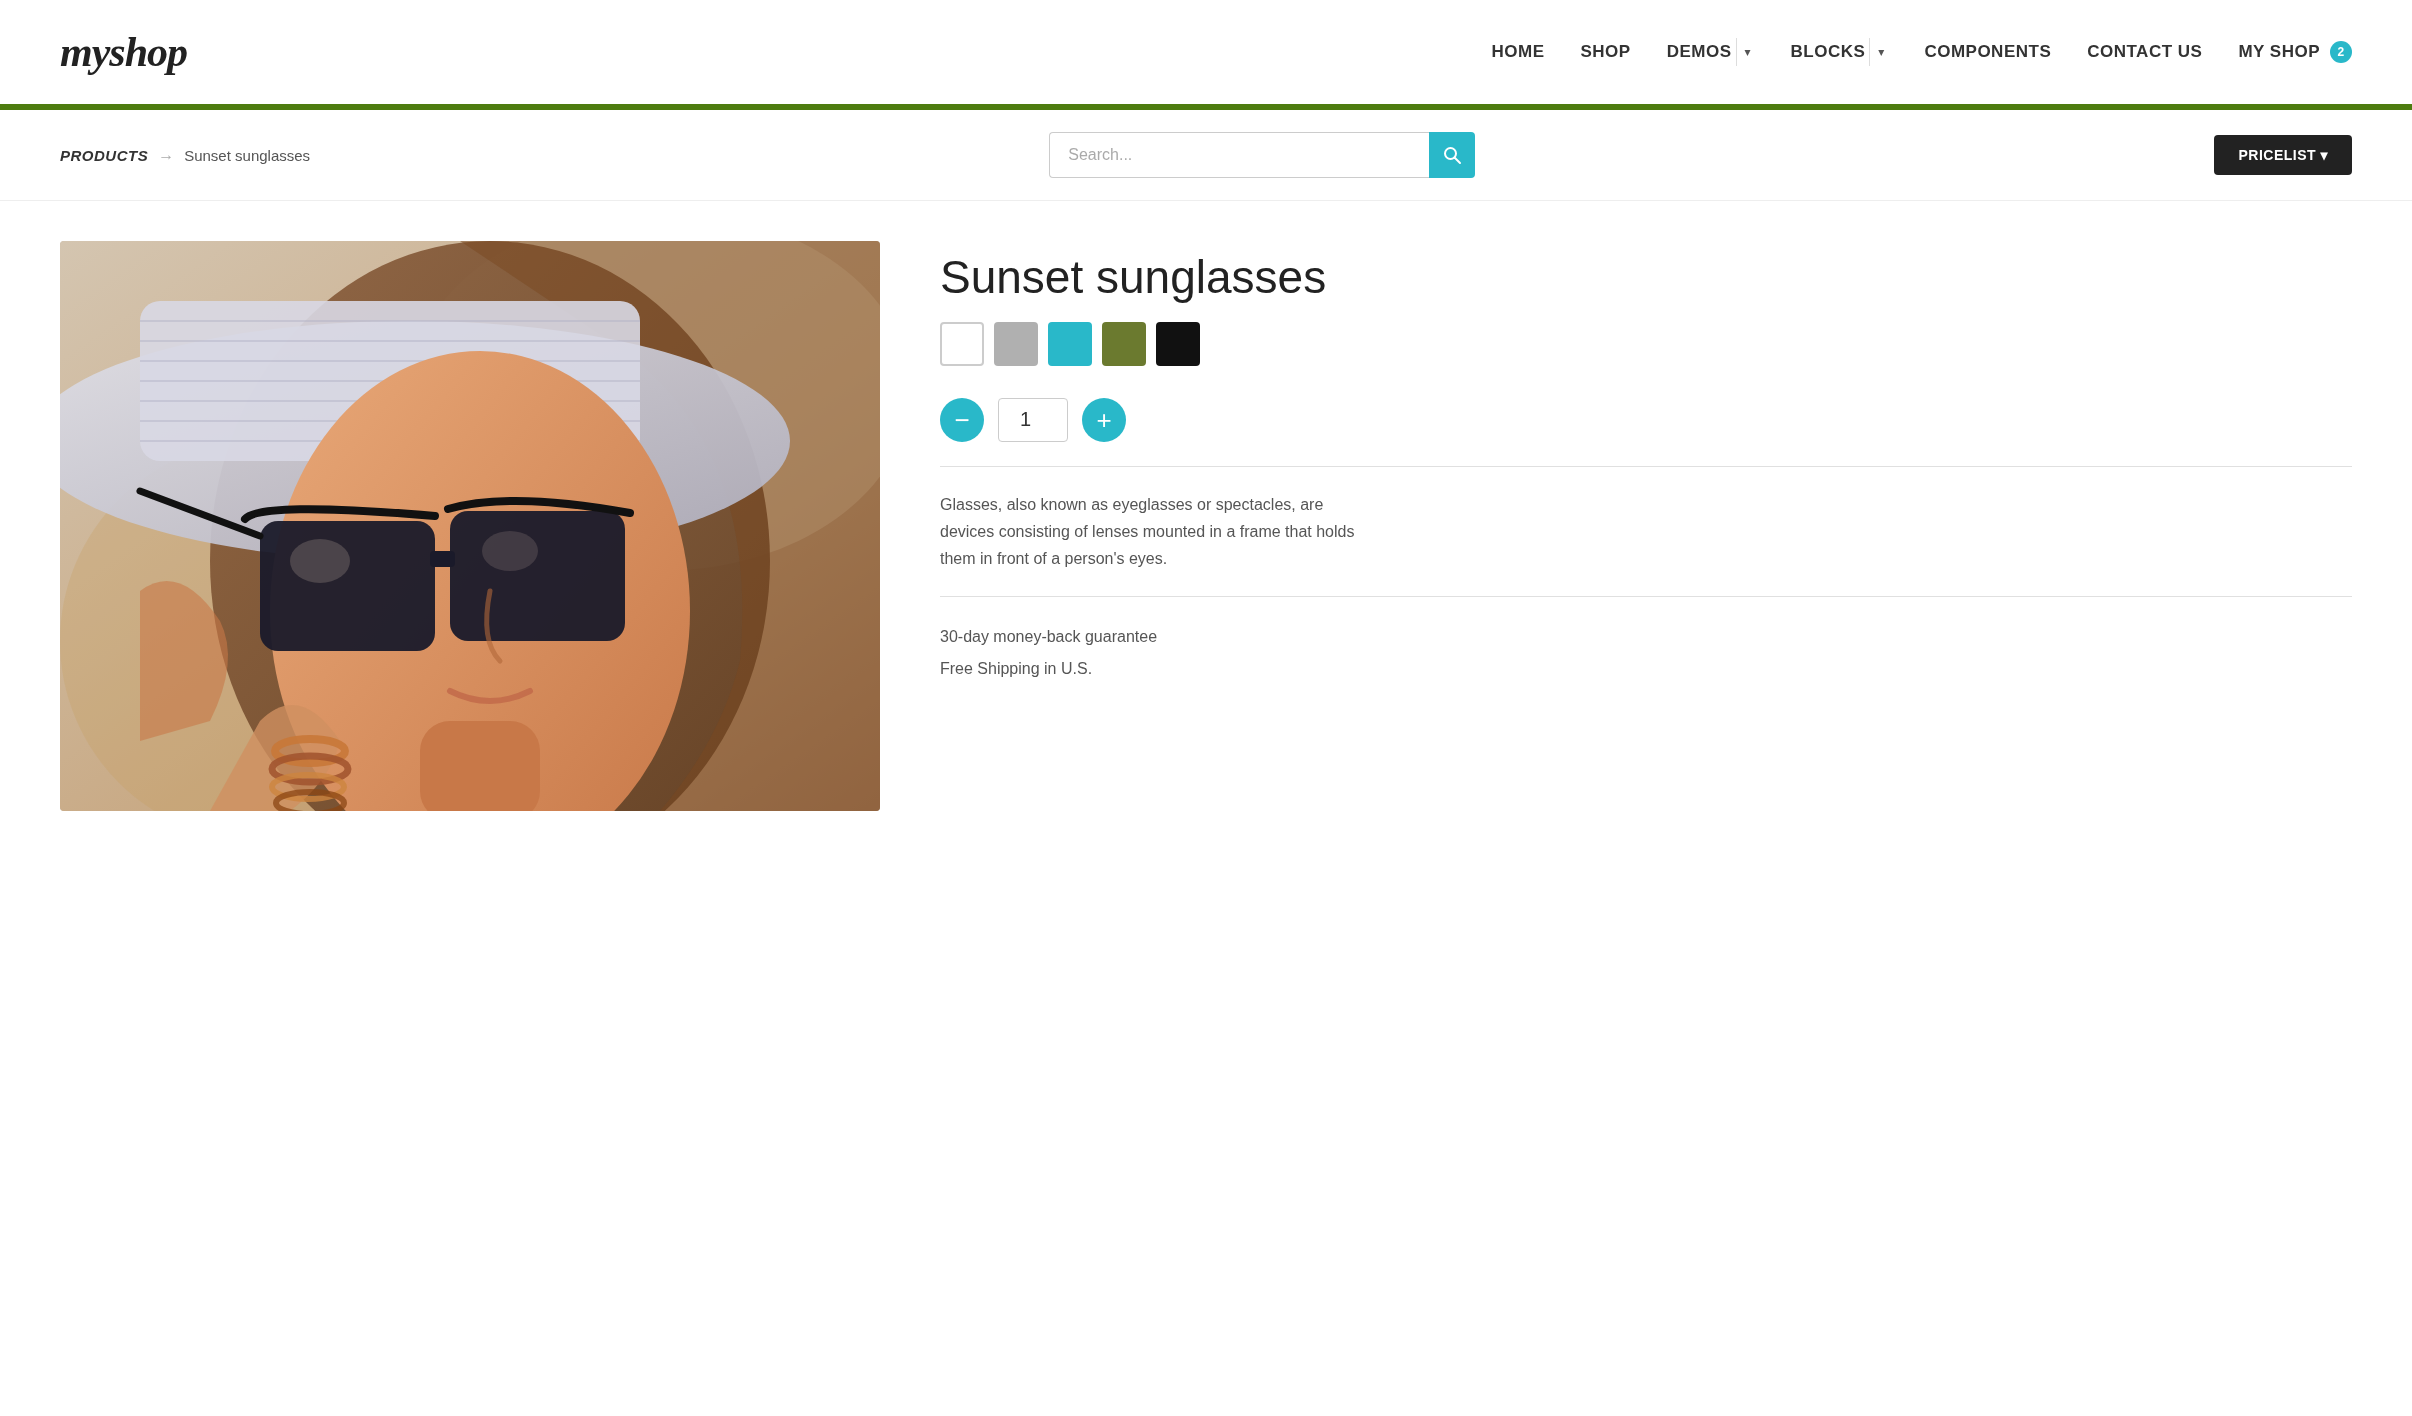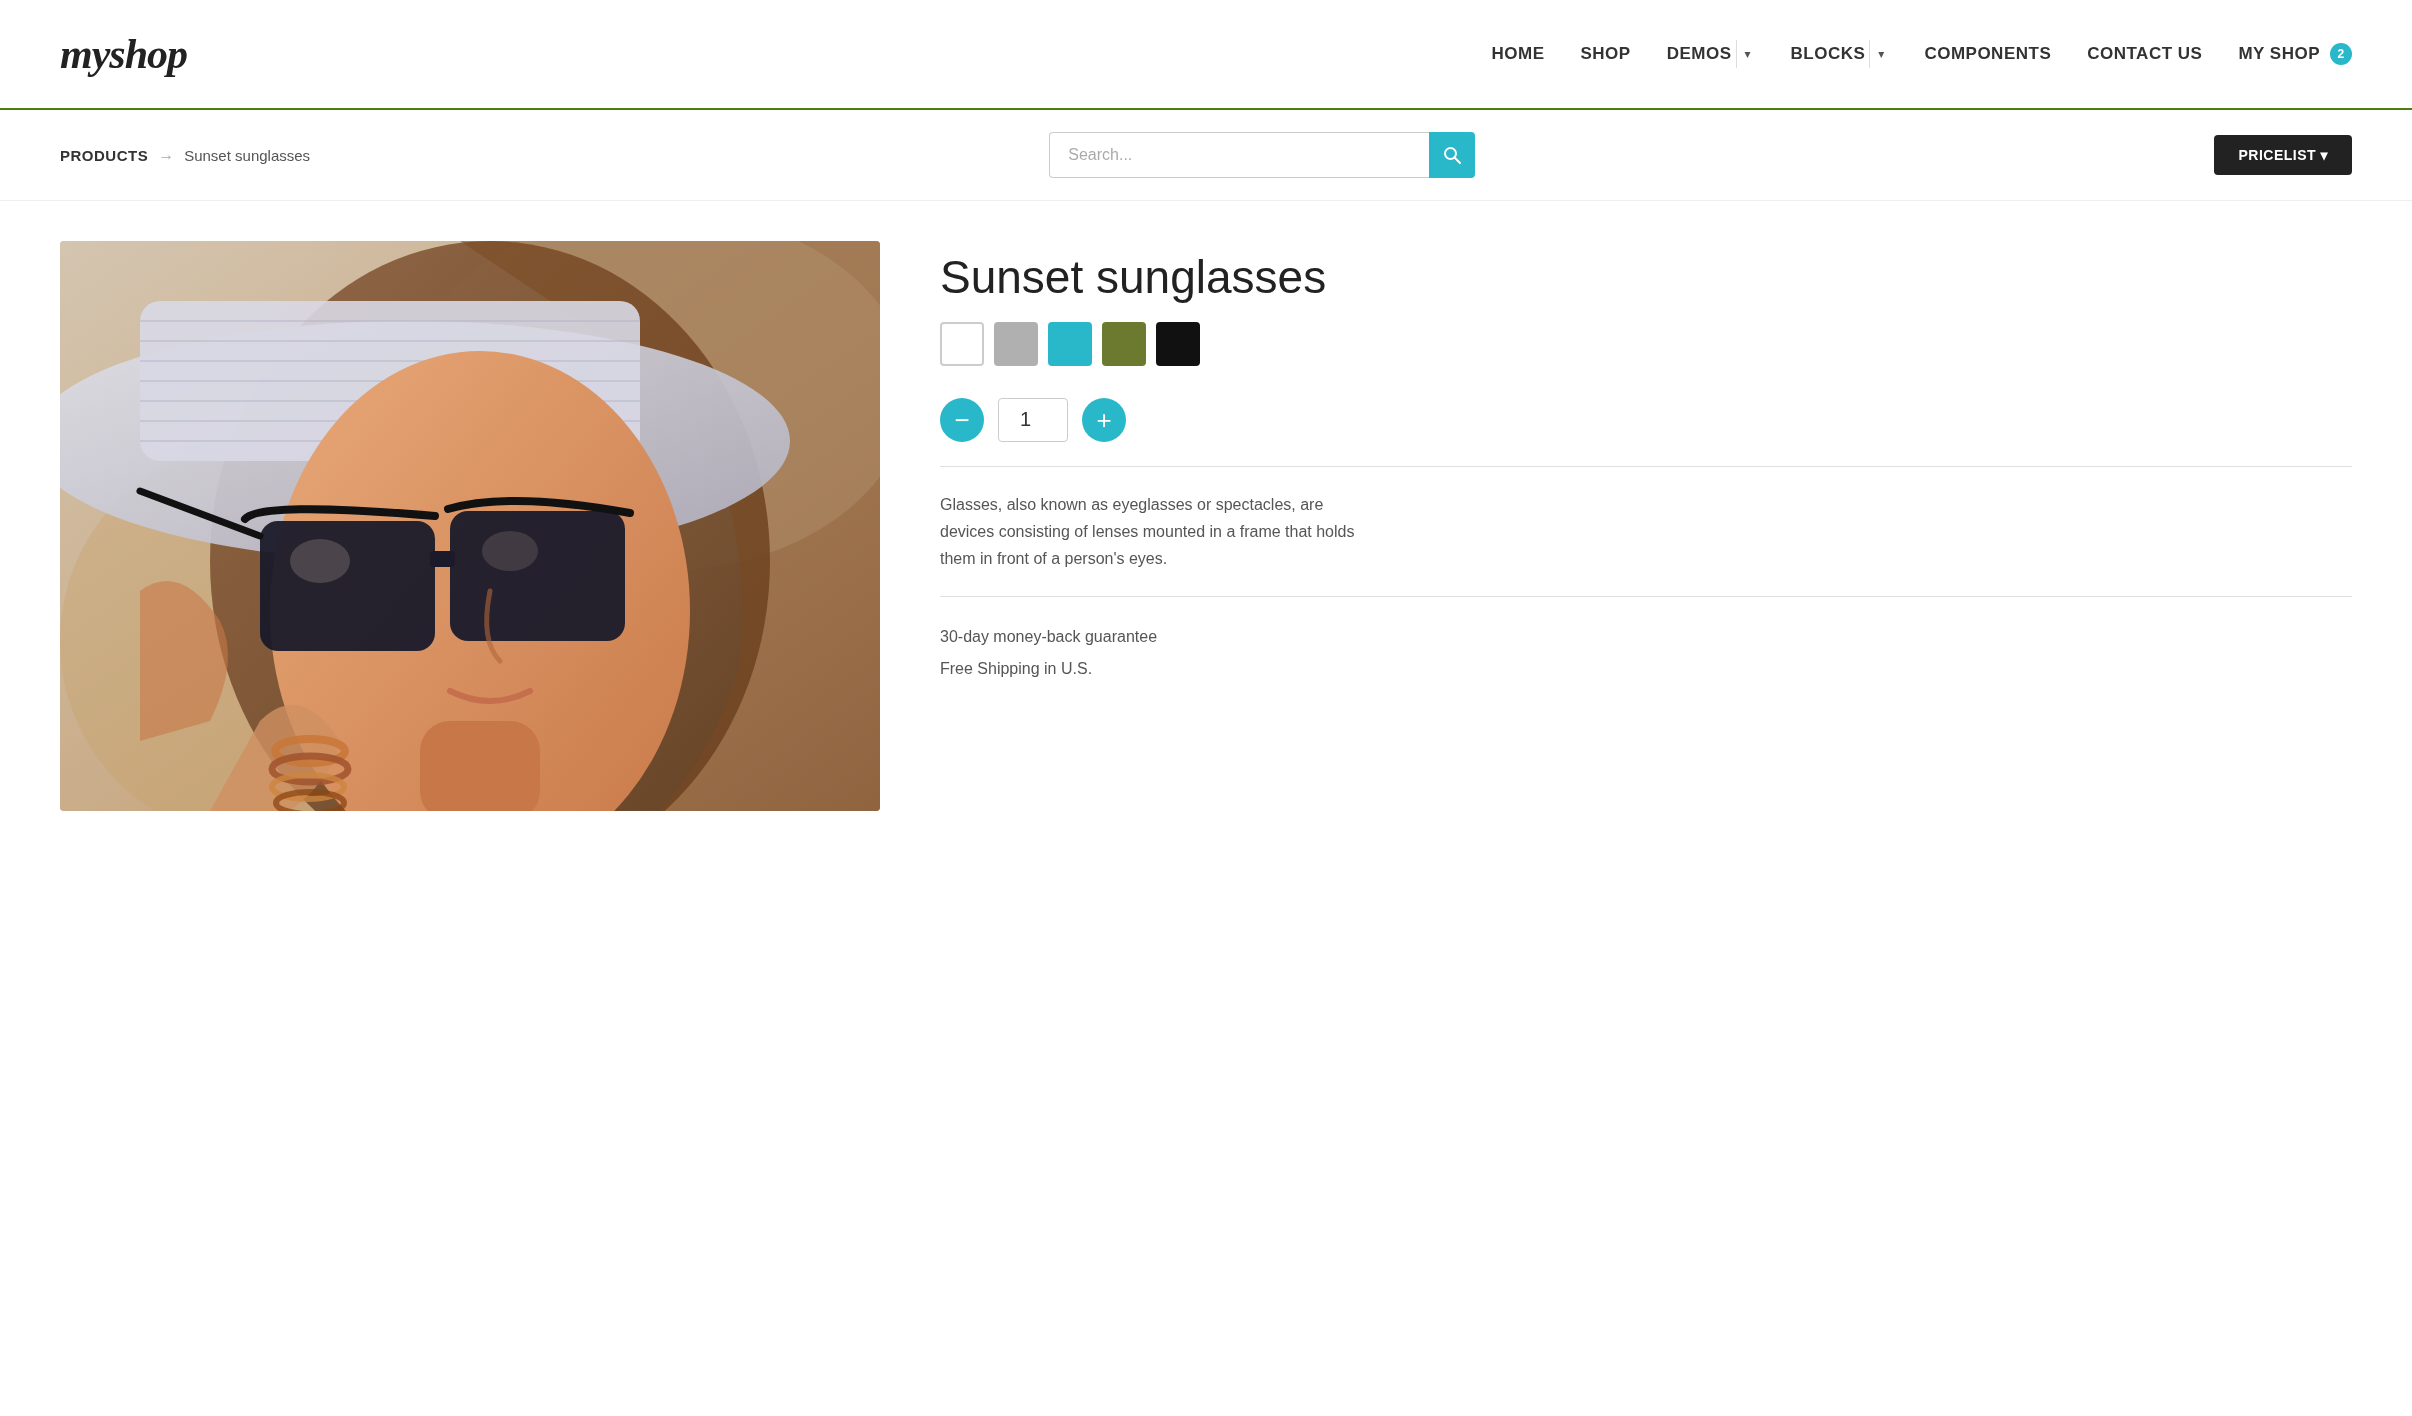--- a/index.html
+++ b/index.html
@@ -5,21 +5,21 @@
     * { margin: 0; padding: 0; box-sizing: border-box; }
     body { font-family: 'Helvetica Neue', Arial, sans-serif; background: #fff; color: #333; }
 
     
     .header {
       display: flex;
       align-items: center;
       justify-content: space-between;
       padding: 0 60px;
       height: 110px;
-      border-bottom: 2px solid #4d7c0f;
+      border-bottom: 6px solid #4d7c0f;
     }
     .logo {
       font-size: 42px;
       font-weight: 400;
       color: #222;
       letter-spacing: -1px;
       font-family: Georgia, serif;
     }
     .logo span {
       font-weight: 700;
@@ -83,20 +83,21 @@
     .breadcrumb {
       display: flex;
       align-items: center;
       gap: 10px;
       font-size: 15px;
     }
     .breadcrumb-products {
       font-weight: 700;
       color: #333;
       letter-spacing: 0.5px;
+      font-style: italic;
     }
     .breadcrumb-arrow {
       color: #aaa;
       font-size: 16px;
     }
     .breadcrumb-current {
       color: #555;
     }
     .search-group {
       display: flex;

